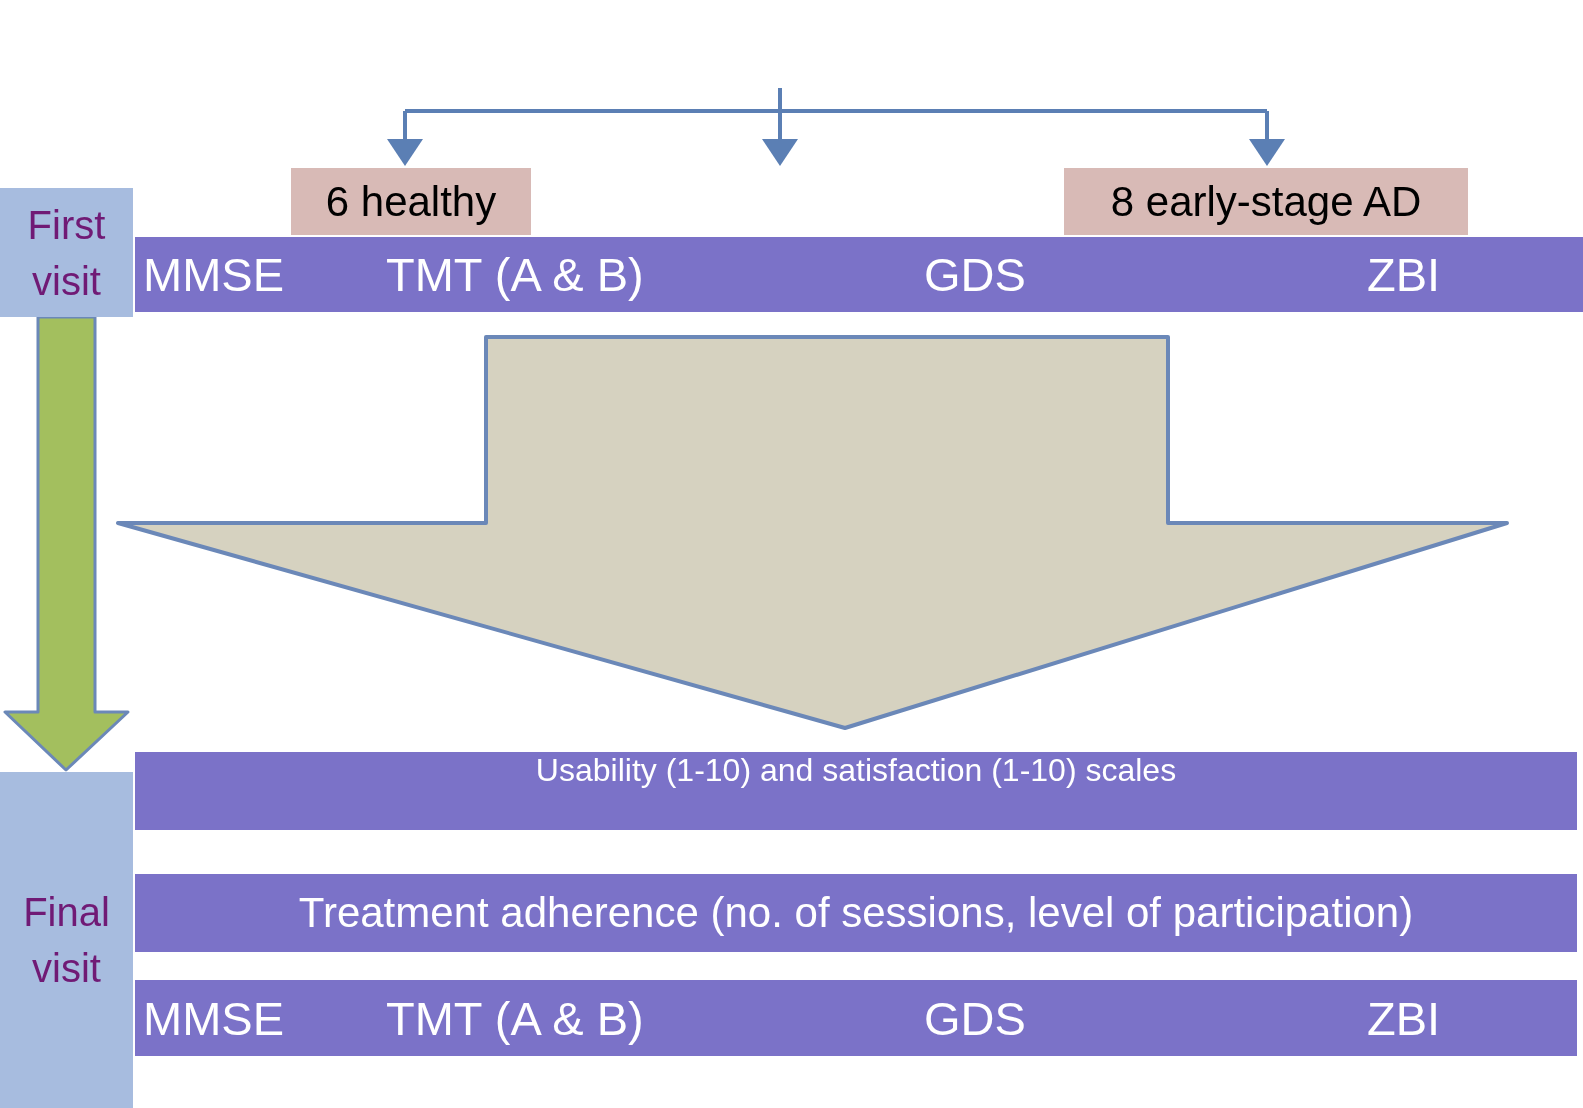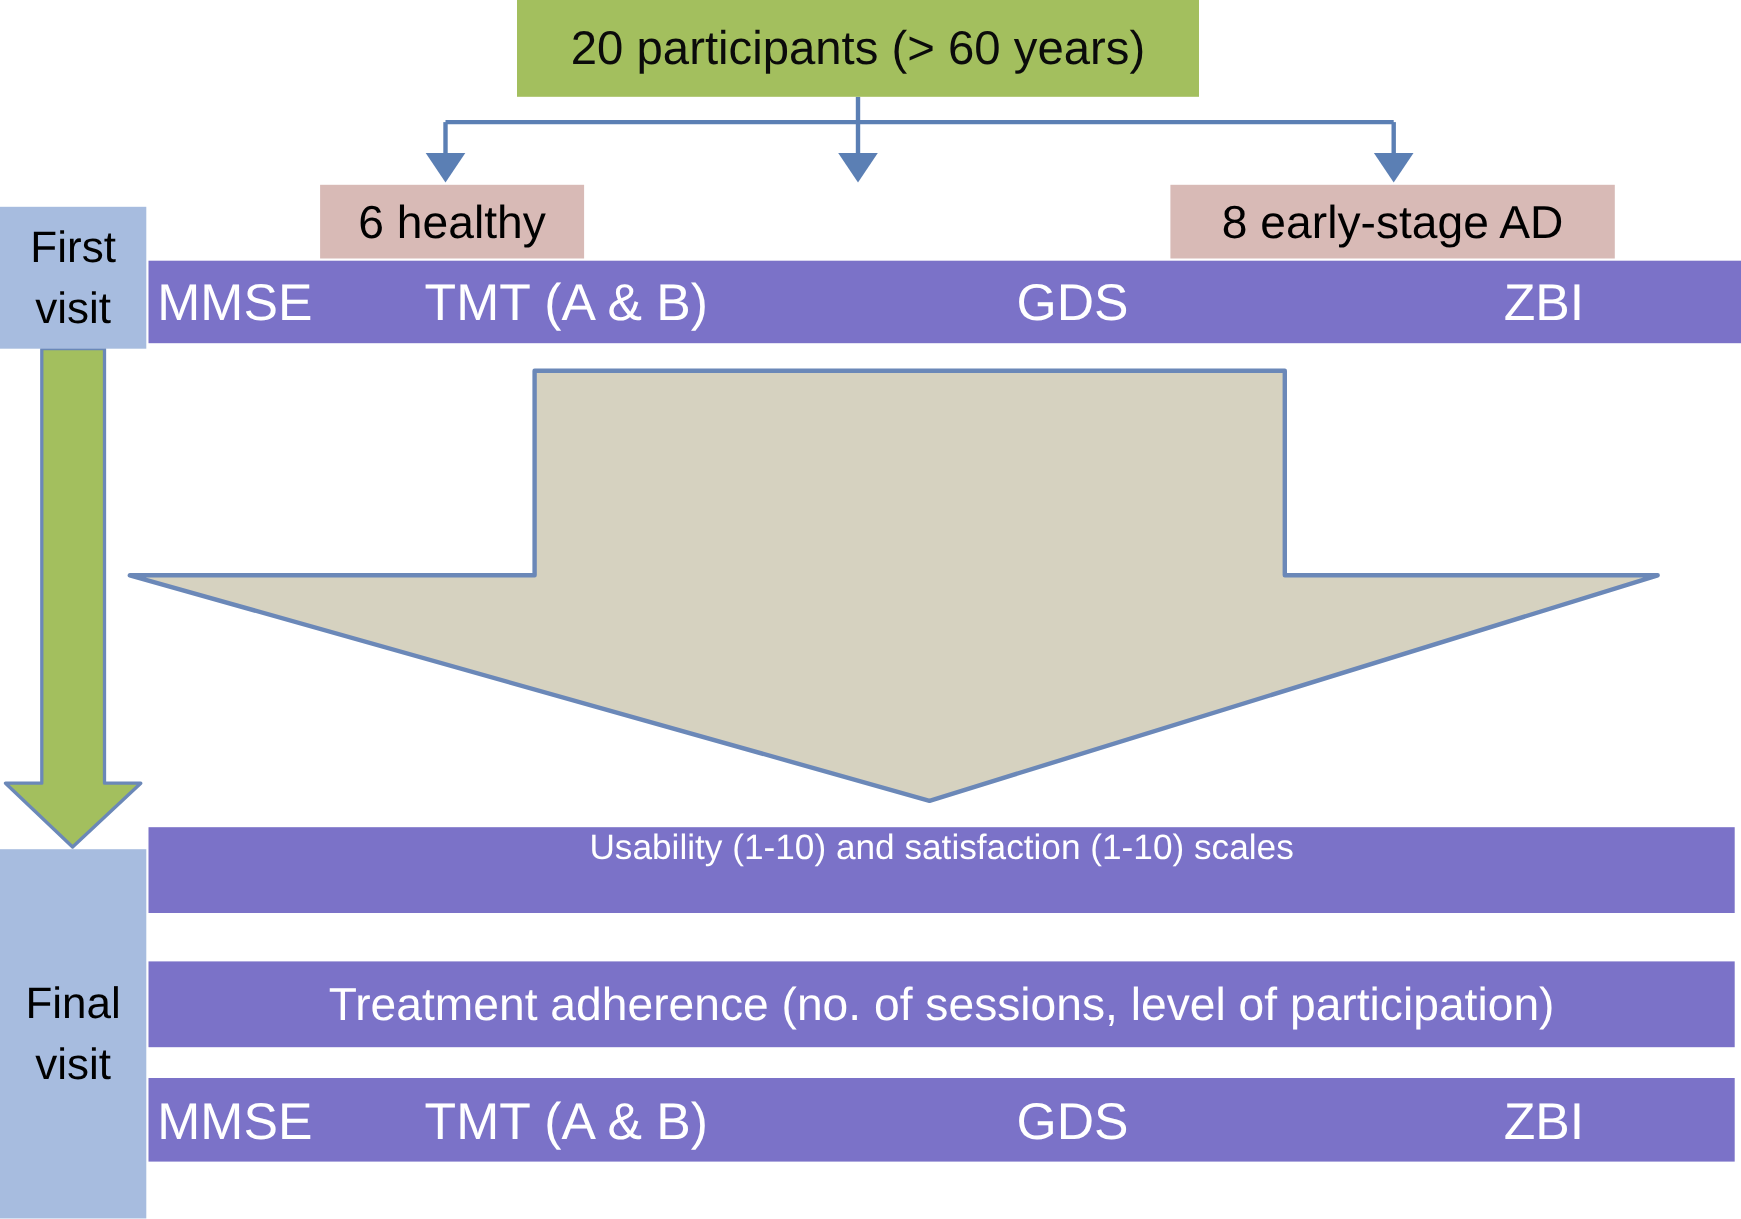--- a/index.html
+++ b/index.html
@@ -34,21 +34,21 @@
   }
   .group-healthy { left: 291px; width: 240px; }
   .group-mci     { left: 641px; width: 378px; }
   .group-ad      { left: 1064px; width: 404px; }
 
   
   .visit-box {
     left: 0; width: 133px;
     background: #a7bcdf;
     display: flex; flex-direction: column; align-items: center; justify-content: center;
-    font-size: 40px; line-height: 56px; color: #000000; text-align: center;
+    font-size: 40px; line-height: 56px; color: #701a75; text-align: center;
   }
   .first-visit { top: 188px; height: 129px; }
   .final-visit { top: 772px; height: 336px; }
 
   
   .purple-bar {
     left: 135px;
     background: #7b72c8;
     color: #ffffff;
   }
@@ -89,23 +89,20 @@
       <polygon points="387,139 423,139 405,166"></polygon>
       <polygon points="762,139 798,139 780,166"></polygon>
       <polygon points="1249,139 1285,139 1267,166"></polygon>
     </g>
 
     <polygon points="38,317 95,317 95,712 128,712 66,770 5,712 38,712" fill="#a3bf5e" stroke="#6b88b8" stroke-width="3" stroke-linejoin="round"></polygon>
 
     <polygon points="486,337 1168,337 1168,523 1507,523 845,728 118,523 486,523" fill="#d6d2c0" stroke="#6b88b8" stroke-width="4" stroke-linejoin="round"></polygon>
   </svg>
 
-  <div class="abs participants-box">
-    <span>20 participants (&gt; 60 years)</span>
-  </div>
 
   <div class="abs group-box group-healthy">
     <span>6 healthy</span>
   </div>
   <div class="abs group-box group-ad">
     <span>8 early-stage AD</span>
   </div>
 
   <div class="abs visit-box first-visit">
     <span>First</span>

